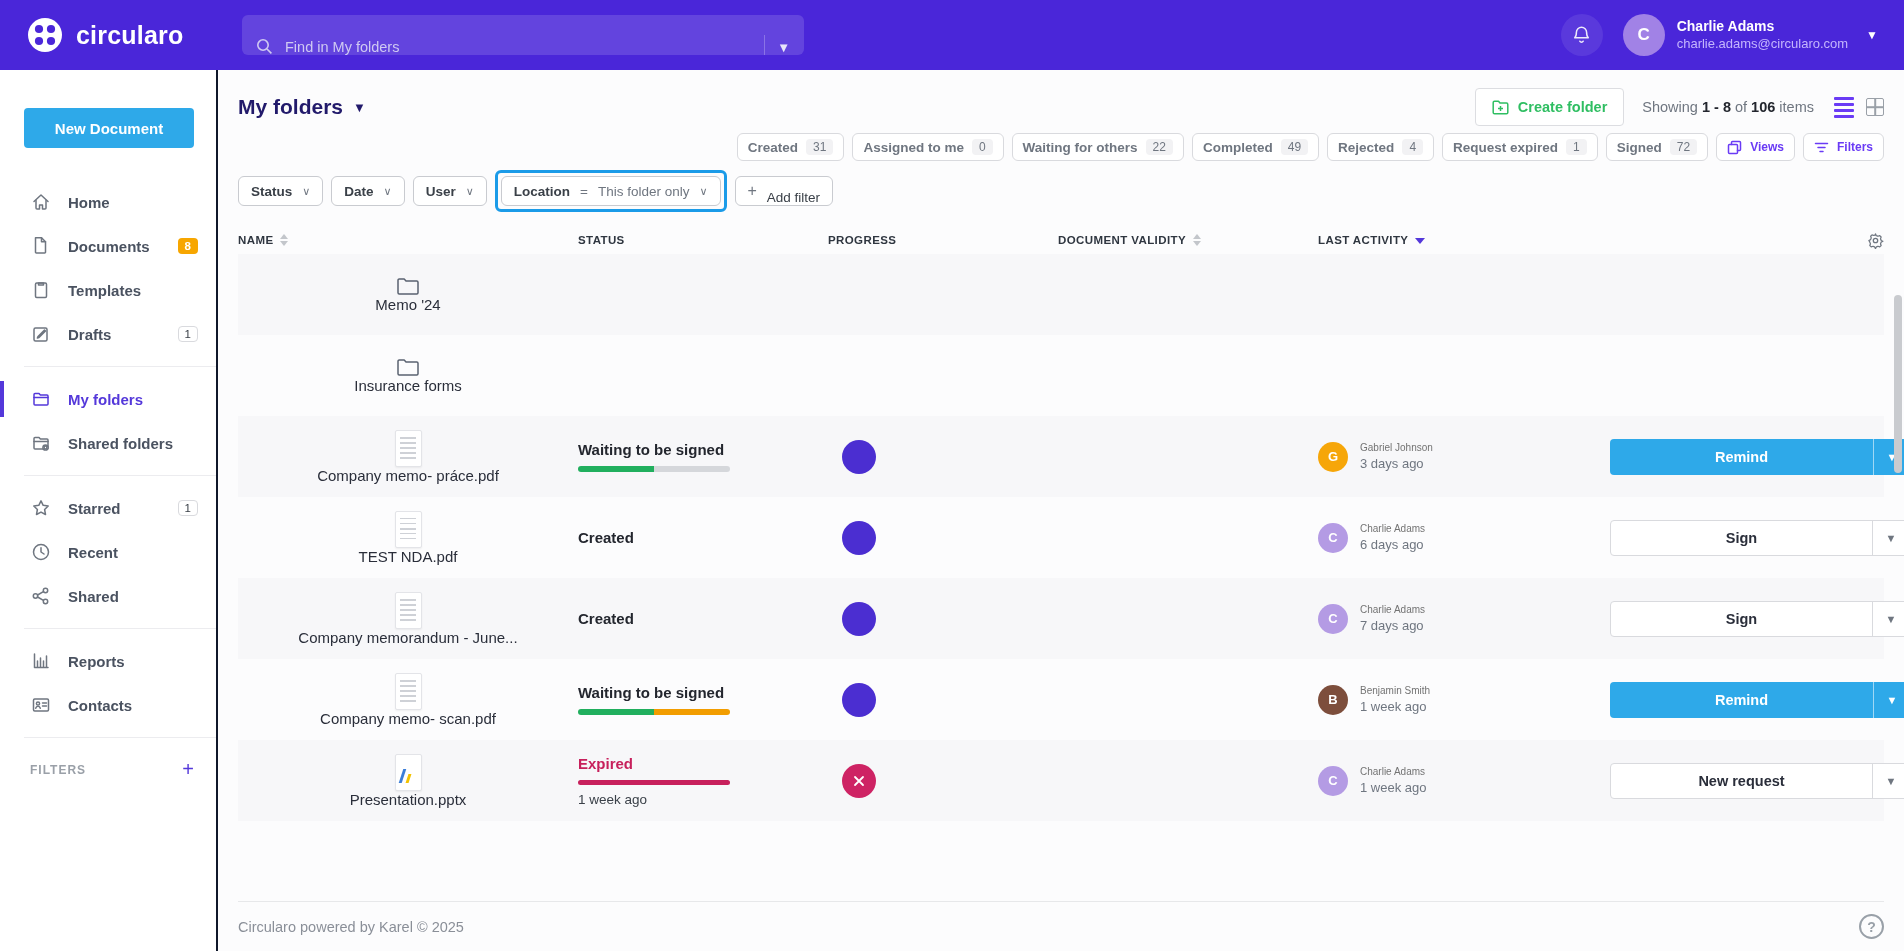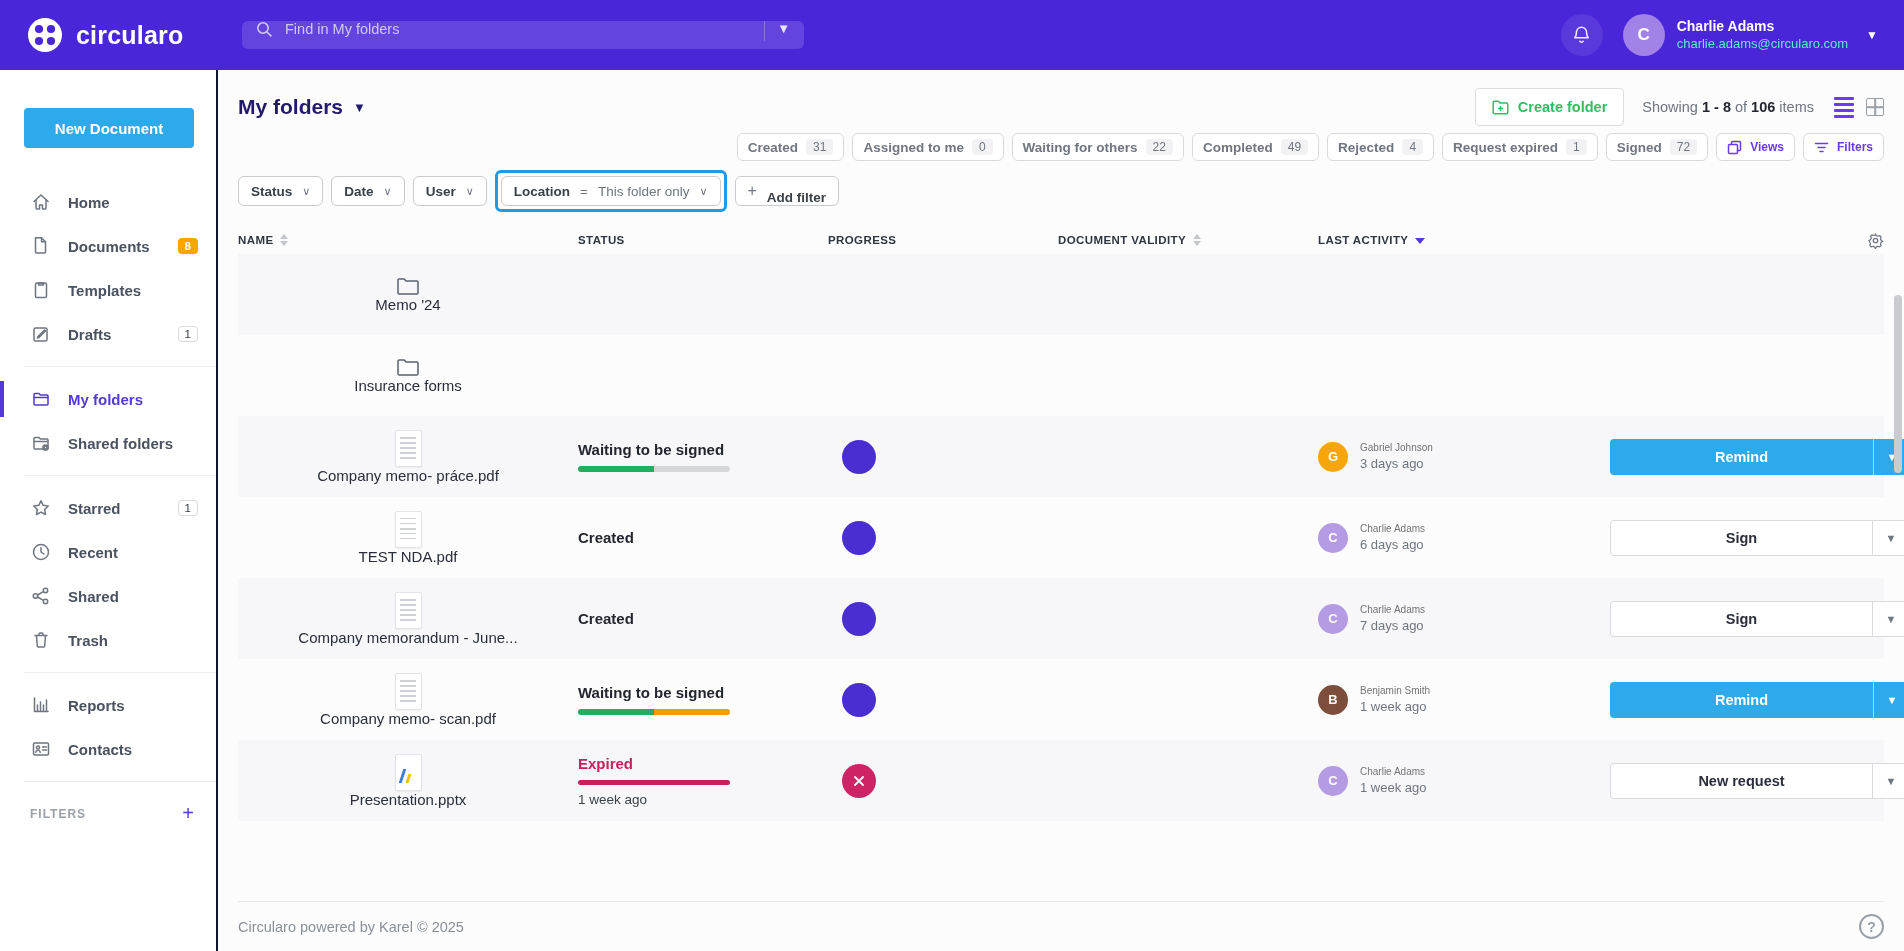--- a/index.html
+++ b/index.html
@@ -4,31 +4,31 @@
 <style>
   * { margin:0; padding:0; box-sizing:border-box; }
   html,body { width:1904px; height:951px; overflow:hidden; font-family:"Liberation Sans", sans-serif; background:#fff; }
   .app { width:1904px; height:951px; display:flex; flex-direction:column; position:relative; }
 
   
   .topbar { height:70px; background:#4A26D9; display:flex; align-items:center; flex:0 0 70px; padding:0 26px; }
   .brand { display:flex; align-items:center; gap:12px; width:194px; }
   .brand-mark { width:38px; height:38px; position:relative; }
   .brand-name { color:#fff; font-size:25px; font-weight:700; letter-spacing:.2px; }
-  .searchbar { margin-left:22px; width:562px; height:28px; background:rgba(255,255,255,.14); border-radius:6px; display:flex; align-items:flex-start; padding:0 14px; }
+  .searchbar { margin-left:22px; width:562px; height:40px; background:rgba(255,255,255,.14); border-radius:6px; display:flex; align-items:flex-end; padding:0 14px; }
   .searchbar .ph { color:#CFC9F2; font-size:14.5px; margin-left:12px; flex:1; }
   .searchbar .sep { width:1px; height:20px; background:rgba(255,255,255,.25); margin-right:12px; }
   .searchbar .car { color:#E8E4FA; font-size:13px; }
   .top-right { margin-left:auto; display:flex; align-items:center; gap:20px; }
   .bell-wrap { width:42px; height:42px; border-radius:50%; background:rgba(255,255,255,.09); display:flex; align-items:center; justify-content:center; }
   .userchip { display:flex; align-items:center; gap:12px; cursor:pointer; }
   .avatar-lg { width:42px; height:42px; border-radius:50%; background:#A182E6; color:#fff; font-weight:700; font-size:17px; display:flex; align-items:center; justify-content:center; }
   .user-meta { color:#fff; line-height:1.3; }
   .user-meta .nm { font-size:14px; font-weight:700; }
-  .user-meta .em { font-size:13px; color:#5eead4; }
+  .user-meta .em { font-size:13px; color:#c4b5fd; }
   .userchip .car { color:#fff; font-size:12px; margin-left:6px; }
 
   
   .body { flex:1; display:flex; min-height:0; }
   .sidebar { width:218px; flex:0 0 218px; background:#fff; border-right:2px solid #0f172a; padding-top:38px; overflow:hidden; }
   .new-doc { display:block; margin:0 24px; width:170px; height:40px; background:#2EA9E9; color:#fff; border:none; border-radius:4px; font-size:15px; font-weight:700; font-family:inherit; cursor:pointer; }
   .nav { margin-top:32px; }
   .nav-item { height:44px; display:flex; align-items:center; padding:0 18px 0 30px; position:relative; cursor:pointer; }
   .nav-item .ic { width:22px; display:flex; justify-content:center; }
   .nav-item .lbl { margin-left:16px; font-size:15px; color:#4A5260; font-weight:600; }
@@ -71,21 +71,21 @@
 
   
   .filterbar { margin-top:10px; display:flex; align-items:center; gap:8px; height:38px; }
   .dd { height:30px; background:#fff; border:1px solid #C9CBD0; border-radius:6px; display:flex; align-items:center; gap:10px; padding:0 12px; cursor:pointer; }
   .dd .dl { font-size:13.5px; font-weight:700; color:#3A4048; }
   .dd .car { color:#6F7680; font-size:11px; }
   .loc-highlight { border:3px solid #1B9BE8; border-radius:6px; padding:3px; display:flex; }
   .dd .op { color:#6F7680; font-size:13.5px; }
   .dd .val { color:#6F7680; font-size:13.5px; }
   .dd-add .plus { color:#6F7680; font-size:16px; font-weight:400; }
-  .dd-add .dl { font-weight:700;margin-top:12px; }
+  .dd-add .dl { font-weight:400;margin-top:12px; }
 
   
   .tgrid { display:grid; grid-template-columns:340px 250px 230px 260px 292px 1fr; align-items:center; }
   .thead { margin-top:16px; height:28px; }
   .th { font-size:11.5px; font-weight:700; color:#2F3640; letter-spacing:.4px; display:flex; align-items:center; gap:7px; cursor:pointer; }
   .th-gear { justify-content:flex-end; color:#6F7680; font-size:17px; }
   .sort-stack { display:inline-flex; flex-direction:column; gap:2px; }
   .tri-up { width:0; height:0; border-left:4px solid transparent; border-right:4px solid transparent; border-bottom:5px solid #C3C6CB; }
   .tri-dn { width:0; height:0; border-left:4px solid transparent; border-right:4px solid transparent; border-top:5px solid #C3C6CB; }
   .tri-active { border-top-color:#5438DA; border-left-width:5px; border-right-width:5px; border-top-width:6px; }
@@ -275,28 +275,20 @@
             <span class="ic">
               <svg width="20" height="20" viewBox="0 0 20 20" fill="none" stroke="#6F7680" stroke-width="1.5" stroke-linecap="round" stroke-linejoin="round">
                 <circle cx="4.5" cy="10" r="2.2"></circle>
                 <circle cx="14.5" cy="4.5" r="2.2"></circle>
                 <circle cx="14.5" cy="15.5" r="2.2"></circle>
                 <path d="m6.6 9 5.8-3.4M6.6 11l5.8 3.4"></path>
               </svg>
             </span>
             <span class="lbl">Shared</span>
           </div>
-          <div class="nav-item">
-            <span class="ic">
-              <svg width="20" height="20" viewBox="0 0 20 20" fill="none" stroke="#6F7680" stroke-width="1.5" stroke-linecap="round" stroke-linejoin="round">
-                <path d="M4 5.5h12M8 5.5V4a1 1 0 0 1 1-1h2a1 1 0 0 1 1 1v1.5M5.5 5.5 6.3 16a1 1 0 0 0 1 .9h5.4a1 1 0 0 0 1-.9l.8-10.5"></path>
-              </svg>
-            </span>
-            <span class="lbl">Trash</span>
-          </div>
           <div class="nav-divider"></div>
           <div class="nav-item">
             <span class="ic">
               <svg width="20" height="20" viewBox="0 0 20 20" fill="none" stroke="#6F7680" stroke-width="1.5" stroke-linecap="round" stroke-linejoin="round">
                 <path d="M3.5 3v13.5H17"></path>
                 <path d="M6.5 16V10M9.5 16V7M12.5 16v-6M15.5 16V5"></path>
               </svg>
             </span>
             <span class="lbl">Reports</span>
           </div>

